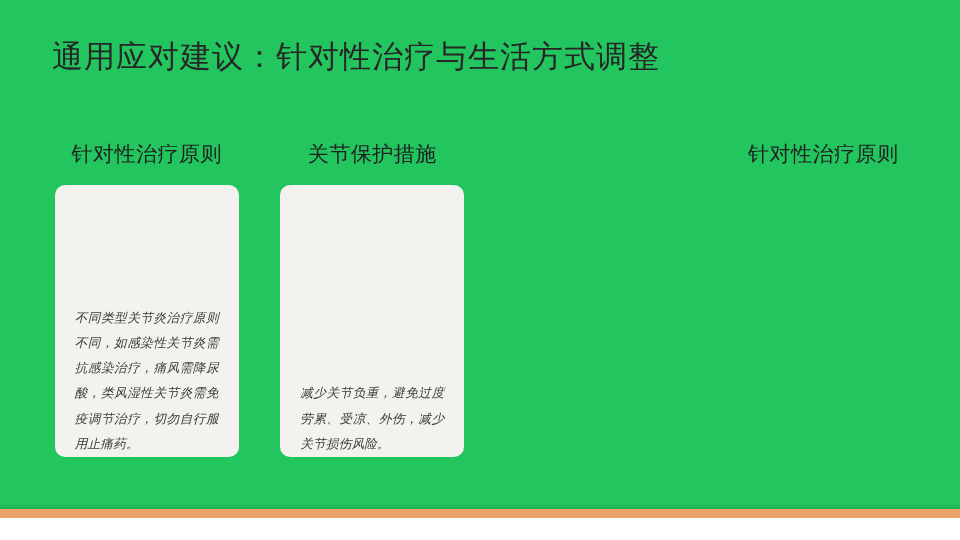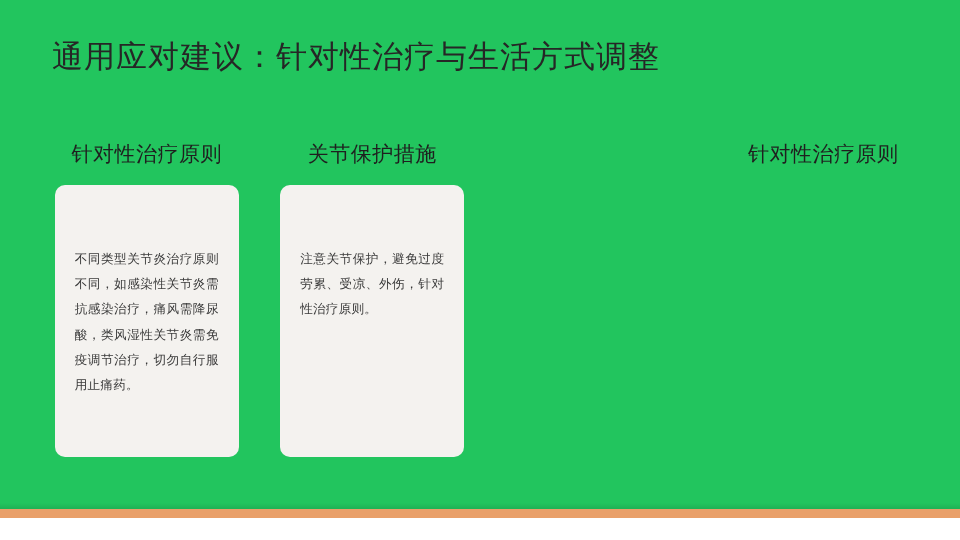--- a/index.html
+++ b/index.html
@@ -56,22 +56,23 @@
     letter-spacing: 0.5px;
   }
   .card-body {
     width: 184px;
     height: 272px;
     background: #f4f2ef;
     border-radius: 10px;
     box-sizing: border-box;
     padding: 0 20px;
     display: flex;
-    align-items: flex-start;
+    align-items: flex-end;
     justify-content: center;
+    font-style: italic;
   }
   .card-text {
     font-size: 12.6px;
     line-height: 2.0;
     color: #3a3a3a;
     text-align: justify;
     text-align-last: left;
     margin-top: 62px;
     letter-spacing: 0.2px;
   }
@@ -112,21 +113,21 @@
     <div class="card">
       <div class="card-title">针对性治疗原则</div>
       <div class="card-body">
         <div class="card-text">不同类型关节炎治疗原则不同，如感染性关节炎需抗感染治疗，痛风需降尿酸，类风湿性关节炎需免疫调节治疗，切勿自行服用止痛药。</div>
       </div>
     </div>
 
     <div class="card">
       <div class="card-title">关节保护措施</div>
       <div class="card-body">
-        <div class="card-text">注意关节保护，避免过度劳累、受凉、外伤，针对性治疗原则。</div>
+        <div class="card-text">减少关节负重，避免过度劳累、受凉、外伤，减少关节损伤风险。</div>
       </div>
     </div>
 
     <div class="card">
     </div>
 
     <div class="card">
       <div class="card-title">针对性治疗原则</div>
     </div>
 

